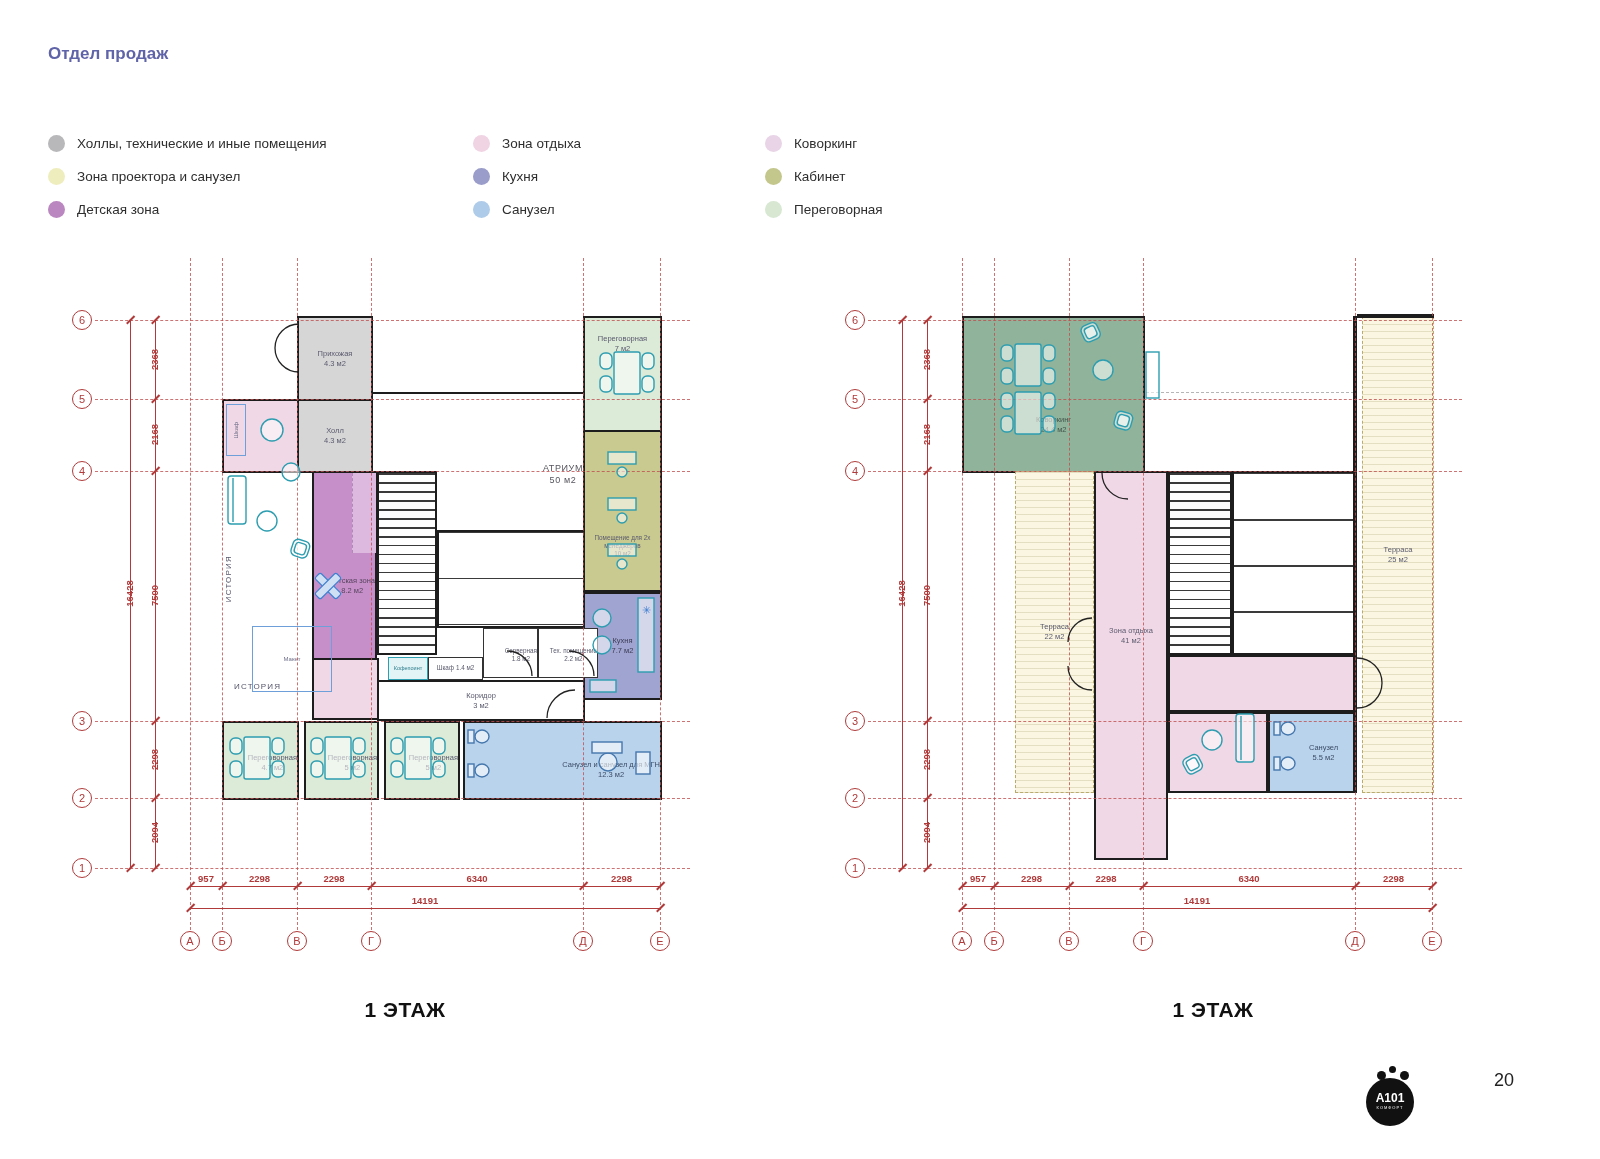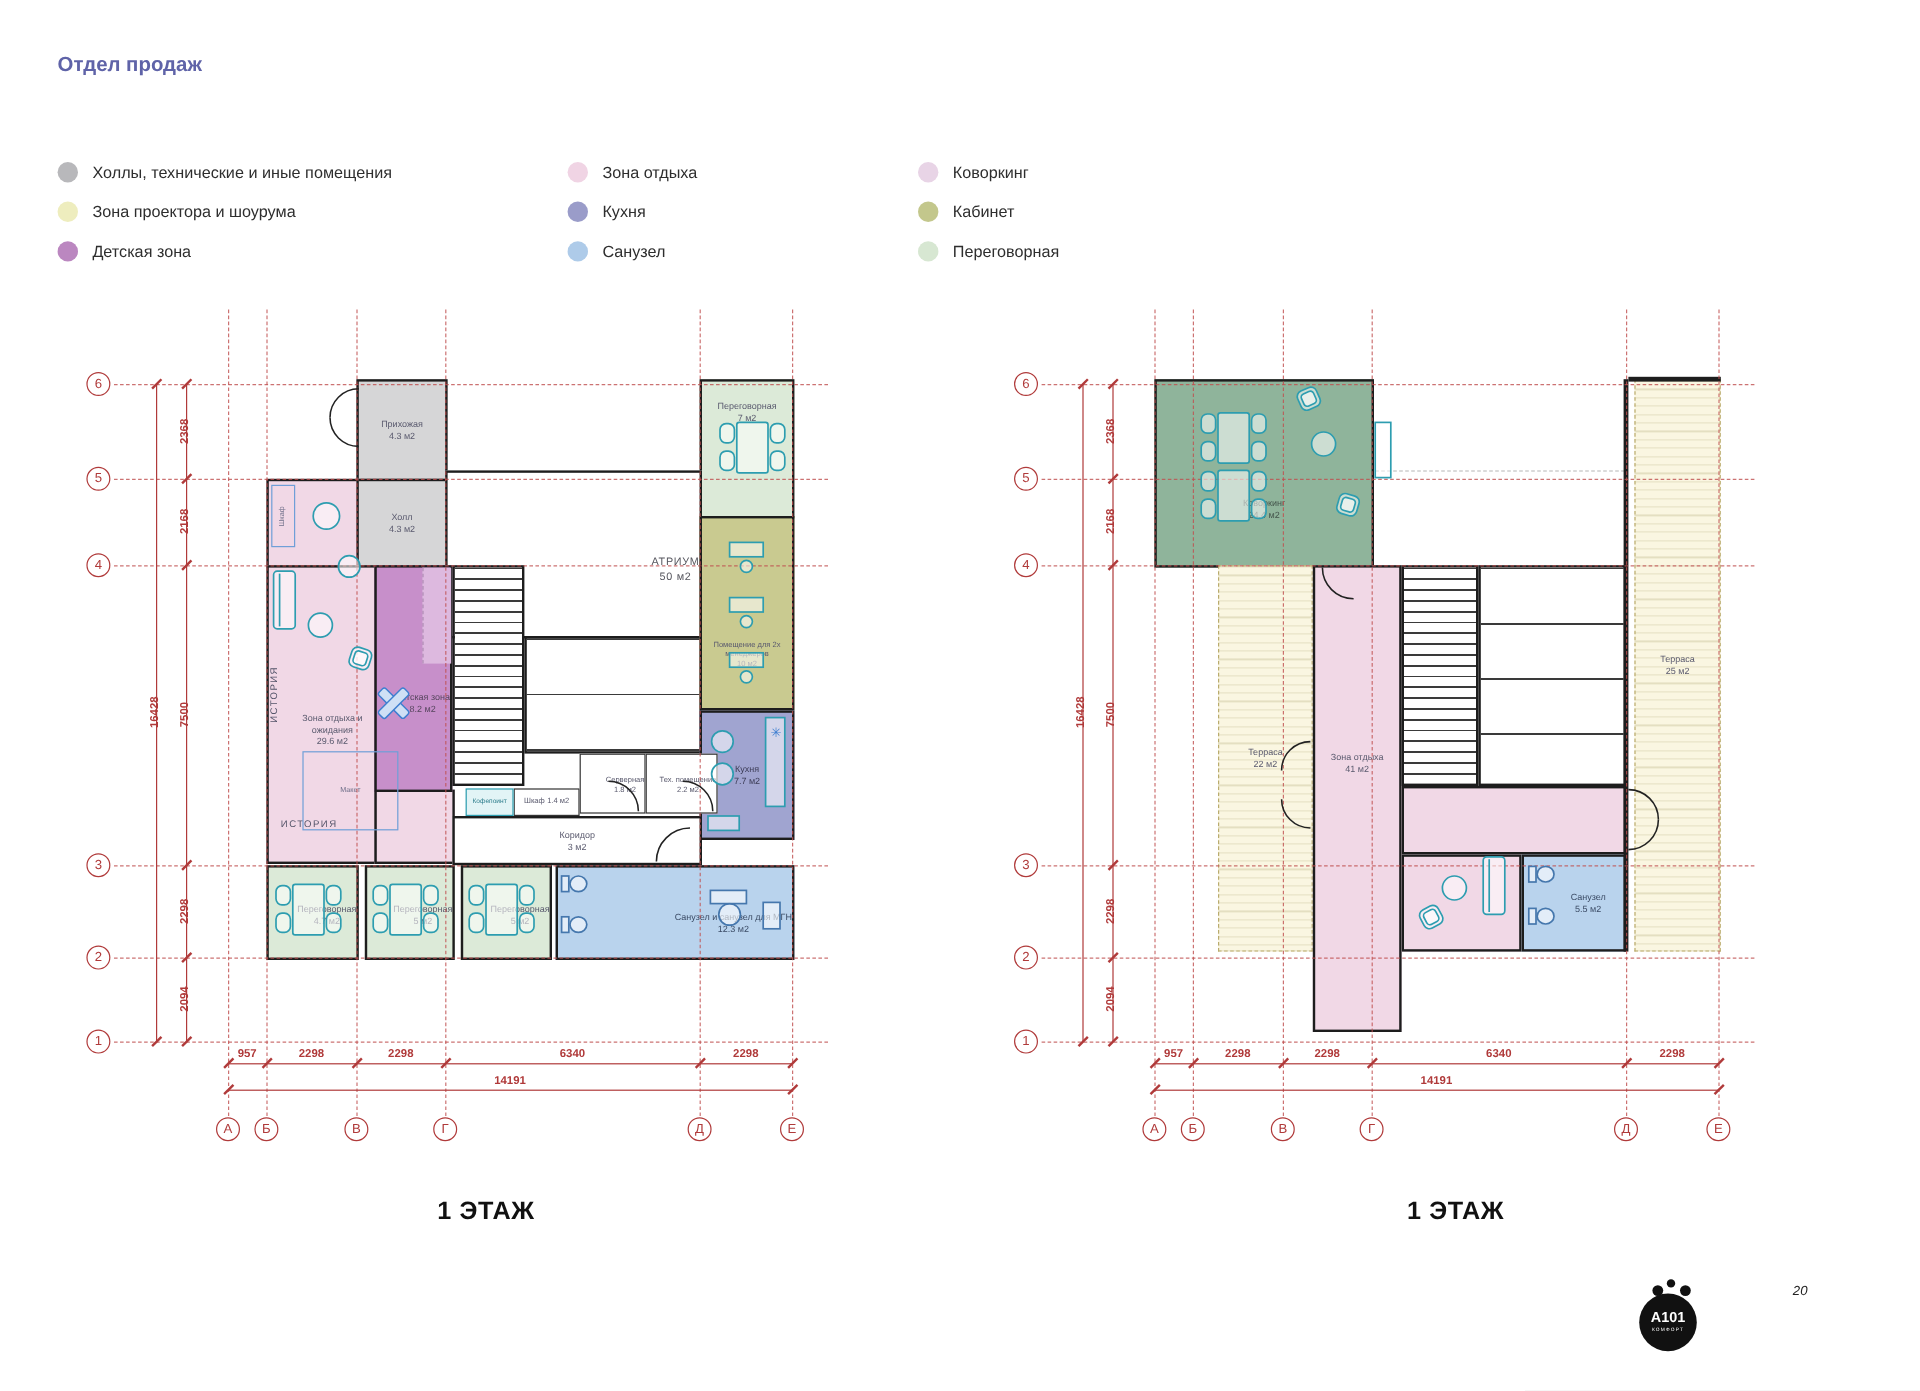--- a/index.html
+++ b/index.html
@@ -57,41 +57,41 @@
   .strip{position:absolute;background:#ddb9df;border-left:1px dashed #b08ab5;z-index:2;}
   
   .furn{position:absolute;left:0;top:0;z-index:6;pointer-events:none;}
   .teal{stroke:#2d9db0;fill:rgba(255,255,255,.55);stroke-width:1.4;}
   .blue{stroke:#4577ad;fill:rgba(255,255,255,.6);stroke-width:1.4;}
   .kid{stroke:#3f7fd0;fill:#cfe0f5;stroke-width:1.2;}
   .doors{stroke:#222;fill:none;stroke-width:1.3;}
   .star{font-size:11px;fill:#3f7fd0;stroke:none;}
   
   .caption{position:absolute;font-size:21px;font-weight:800;color:#111;text-align:center;width:170px;letter-spacing:.5px;}
-  .pagenum{position:absolute;left:1494px;top:1070px;font-size:11px;color:#222;font-style:italic;}
+  .pagenum{position:absolute;left:1494px;top:1070px;font-size:18px;color:#222;}
   .logo{position:absolute;left:1366px;top:1078px;width:48px;height:48px;background:#111;border-radius:50%;
         display:flex;flex-direction:column;align-items:center;justify-content:center;z-index:2;}
   .logo .l1{color:#fff;font-size:12px;font-weight:800;line-height:1;}
   .logo .l2{color:#fff;font-size:4px;letter-spacing:1px;line-height:2;}
   .logo-dot{position:absolute;background:#111;border-radius:50%;z-index:1;}
 </style>
 </head>
 <body>
 
 <div class="page">
 
   <div class="subtitle">Отдел продаж</div>
 
   <div class="leg-item" style="left:48px;top:133px;">
       <span class="leg-dot" style="background: rgb(184, 184, 187);"></span>
       <span class="leg-label">Холлы, технические и иные помещения</span>
     </div>
   <div class="leg-item" style="left:48px;top:166px;">
       <span class="leg-dot" style="background: rgb(238, 237, 190);"></span>
-      <span class="leg-label">Зона проектора и шоурума</span>
+      <span class="leg-label">Зона проектора и санузел</span>
     </div>
   <div class="leg-item" style="left:48px;top:199px;">
       <span class="leg-dot" style="background: rgb(187, 135, 192);"></span>
       <span class="leg-label">Детская зона</span>
     </div>
   <div class="leg-item" style="left:473px;top:133px;">
       <span class="leg-dot" style="background: rgb(240, 212, 228);"></span>
       <span class="leg-label">Зона отдыха</span>
     </div>
   <div class="leg-item" style="left:473px;top:166px;">
@@ -133,26 +133,20 @@
         <span>4.3 м2</span>
       </div>
     </div>
   <div class="room c-white atr lbl-top" style="left:371px;top:392px;width:214px;height:140px;">
     <div class="rlabel">
         <span>АТРИУМ</span>
         <span>50 м2</span>
       </div>
     </div>
   <div class="room c-pink" style="left:222px;top:399px;width:77px;height:74px;"></div>
-  <div class="room c-pink lbl-top" style="left:222px;top:471px;width:92px;height:249px;">
-    <div class="rlabel" style="max-width:70px;">
-        <span>Зона отдыха и ожидания</span>
-        <span>29.6 м2</span>
-      </div>
-    </div>
   <div class="room c-pink" style="left:312px;top:658px;width:67px;height:62px;"></div>
   <div class="room c-purple dz lbl-top" style="left:312px;top:471px;width:65px;height:189px;">
     <div class="rlabel" style="padding-top:40px;max-width:50px;">
         <span>Детская зона</span>
         <span>8.2 м2</span>
       </div>
     </div>
   <div class="strip" style="left:352px;top:473px;width:23px;height:80px;"></div>
   <div class="stairs" style="left:377px;top:471px;width:60px;height:184px;"></div>
   <div class="landing" style="left:437px;top:530px;width:148px;height:98px;"></div>

